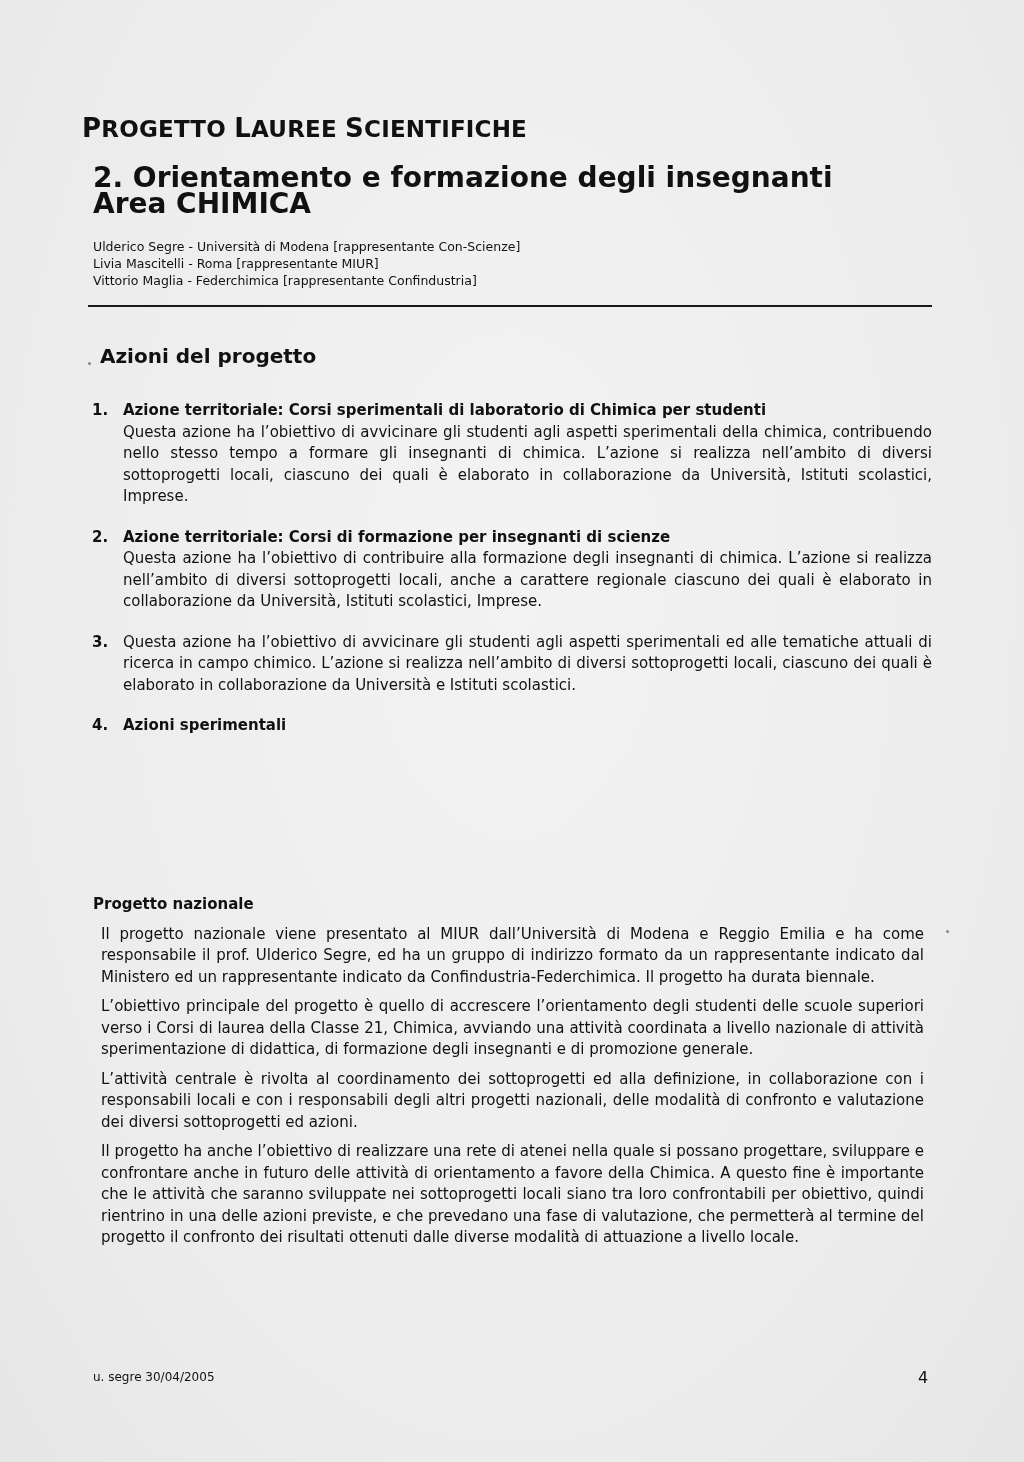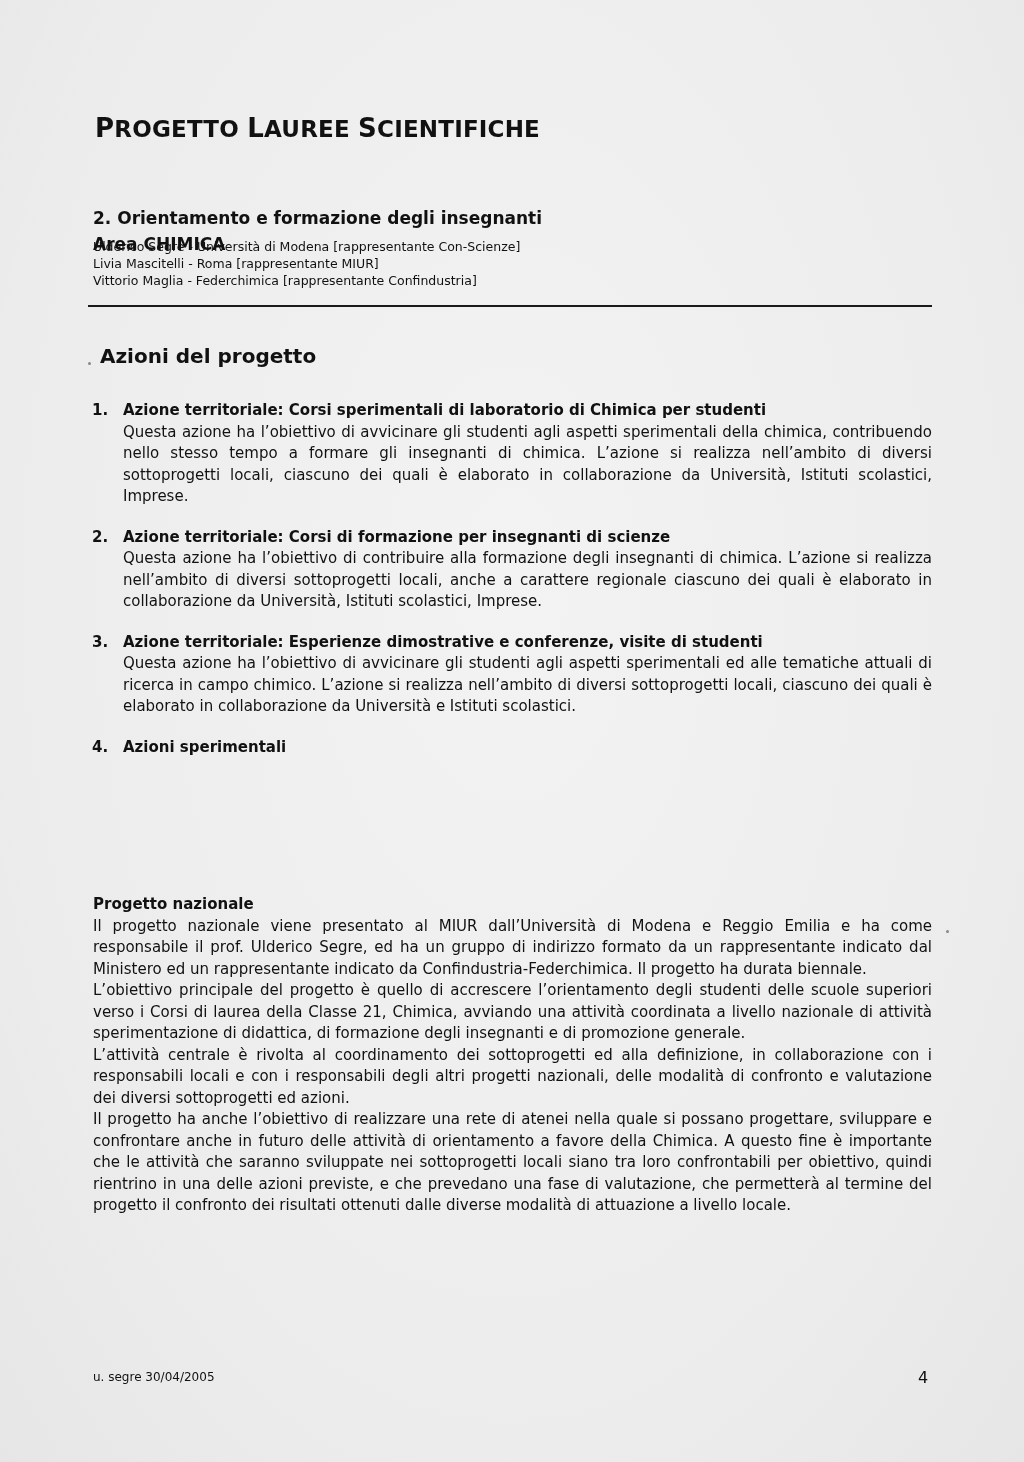--- a/index.html
+++ b/index.html
@@ -16,33 +16,32 @@
       color: #111;
     }
     .page {
       position: absolute;
       left: 0; top: 0;
       width: 1024px; height: 1462px;
       background: radial-gradient(ellipse at 50% 40%, #f3f3f3 0%, #ececec 70%, #e6e6e6 100%);
     }
     .abs { position: absolute; }
     .title {
-      left: 95px; top: 113px;
+      left: 82px; top: 113px;
       font-size: 23px;
       font-weight: bold;
       letter-spacing: 0.2px;
       font-variant: small-caps;
     }
     .title .big { font-size: 26px; }
     .subtitle {
       left: 93px; top: 165px;
-      font-size: 17px;
+      font-size: 28px;
       font-weight: bold;
       line-height: 26px;
-      margin-top: 40px;
     }
     .people {
       left: 93px; top: 238px;
       font-size: 12.5px;
       line-height: 17px;
     }
     .rule {
       left: 88px; top: 305px;
       width: 844px; height: 2px;
       background: #1a1a1a;
@@ -85,21 +84,21 @@
       left: 93px; top: 894px;
       width: 839px;
       font-size: 15px;
       line-height: 21.5px;
     }
     .natproj .sub {
       font-weight: bold;
       display: block;
     }
     .natproj p {
-      margin: 0;
+      margin: 8px;
       text-align: justify;
     }
     .footer-left {
       left: 93px; top: 1370px;
       font-size: 12px;
     }
     .footer-right {
       left: 918px; top: 1368px;
       font-size: 16px;
     }
@@ -142,21 +141,20 @@
       <span class="head">Azione territoriale:  Corsi sperimentali di laboratorio di Chimica per studenti</span>
       <span class="body">Questa azione ha l’obiettivo di avvicinare gli studenti agli aspetti sperimentali della chimica, contribuendo nello stesso tempo a formare gli insegnanti di chimica. L’azione si realizza nell’ambito di diversi sottoprogetti locali, ciascuno dei quali è elaborato in collaborazione da Università, Istituti scolastici, Imprese.</span>
     </div>
     <div class="action">
       <span class="num">2.</span>
       <span class="head">Azione territoriale: Corsi di formazione per insegnanti di scienze</span>
       <span class="body">Questa azione ha l’obiettivo di contribuire alla formazione degli insegnanti di chimica. L’azione si realizza nell’ambito di diversi sottoprogetti locali, anche a carattere regionale ciascuno dei quali è elaborato in collaborazione da Università, Istituti scolastici, Imprese.</span>
     </div>
     <div class="action">
       <span class="num">3.</span>
-      <span class="head">Azione territoriale: Esperienze dimostrative e conferenze, visite di studenti</span>
       <span class="body">Questa azione ha l’obiettivo di avvicinare gli studenti agli aspetti sperimentali ed alle tematiche attuali di ricerca in campo chimico. L’azione si realizza nell’ambito di diversi sottoprogetti locali, ciascuno dei quali è elaborato in collaborazione da Università e Istituti scolastici.</span>
     </div>
     <div class="action">
       <span class="num">4.</span>
       <span class="head">Azioni sperimentali</span>
     </div>
   </div>
 
 
   <div class="abs natproj">

